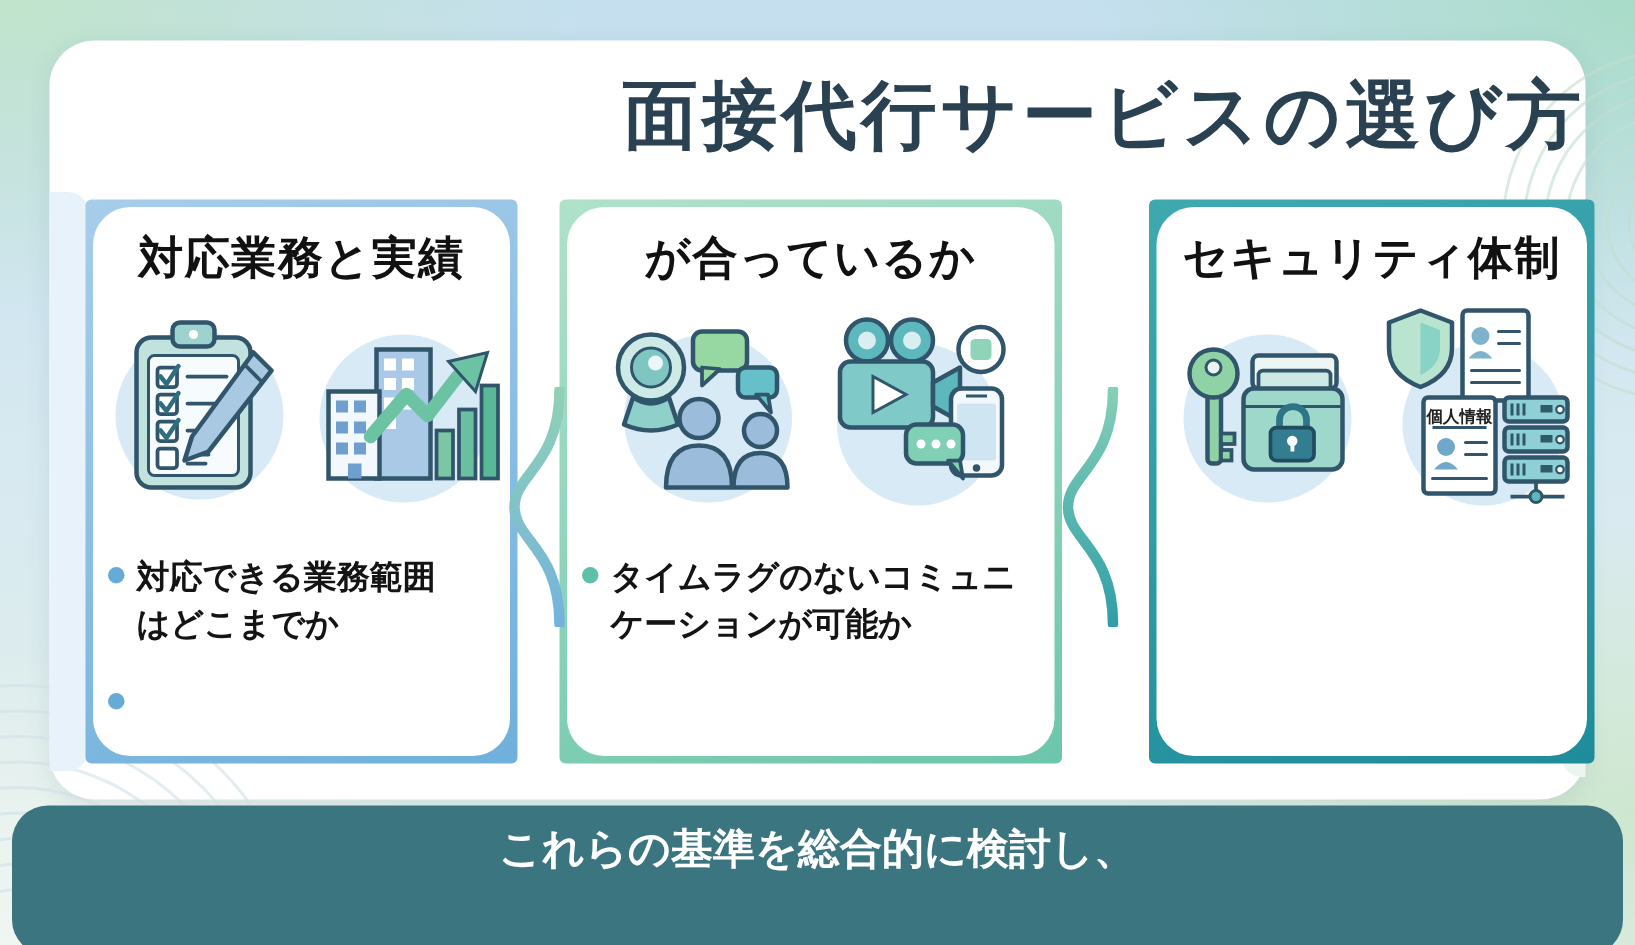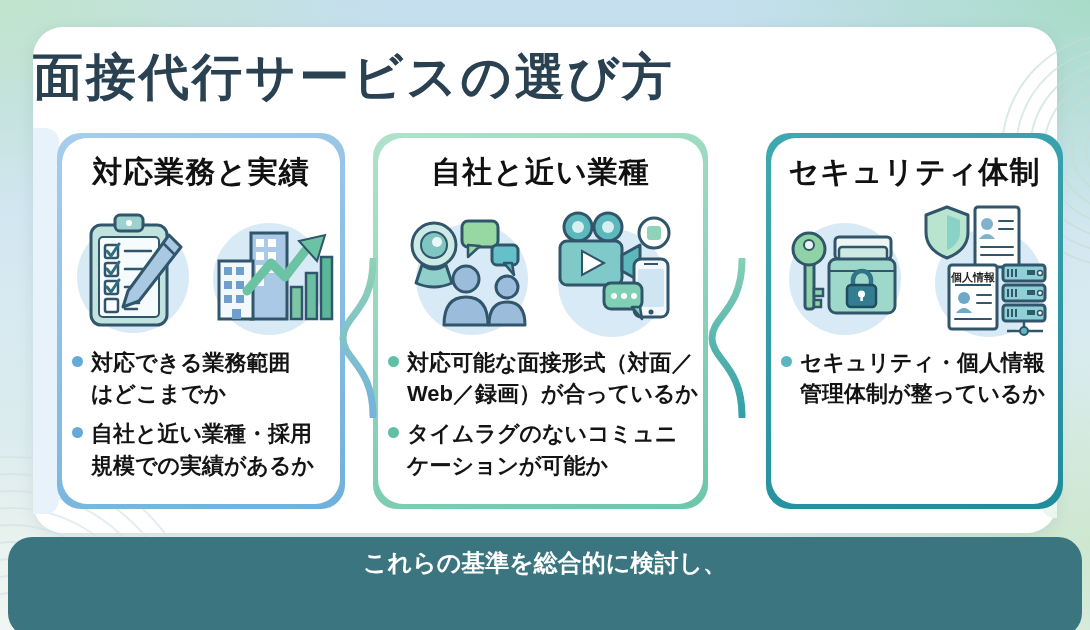--- a/index.html
+++ b/index.html
@@ -17,48 +17,48 @@
     position:absolute;left:33px;top:27px;width:1024px;height:506px;
     background:#ffffff;border-radius:30px;z-index:1;
     box-shadow:0 4px 16px rgba(40,80,100,.10);
   }
   .deco-arcs{position:absolute;left:0;top:0;width:1090px;height:630px;z-index:2;pointer-events:none;}
   .side-strip{position:absolute;z-index:2;border-radius:14px;}
   .strip-left{left:33px;top:128px;width:26px;height:386px;background:#e7f2fa;border-radius:0 14px 14px 0;}
   .strip-right{left:1041px;top:142px;width:16px;height:376px;background:#ecf5f0;border-radius:14px 0 0 14px;}
   .title{
     position:absolute;left:33px;top:44px;width:1024px;z-index:3;
-    text-align:left;font-size:50px;font-weight:900;color:#2a4152;letter-spacing:3px;
-  }
-  .card{position:absolute;top:133px;height:376px;border-radius:24px;padding:5px;box-sizing:border-box;z-index:3;}
+    text-align:right;font-size:50px;font-weight:900;color:#2a4152;letter-spacing:3px;
+  }
+  .card{position:absolute;top:133px;height:376px;border-radius:4px;padding:5px;box-sizing:border-box;z-index:3;}
   .card-1{left:57px;width:288px;background:linear-gradient(160deg,#a7cdea,#6fb0dc);}
   .card-2{left:373px;width:335px;background:linear-gradient(160deg,#b0e2ca,#6cc6ab);}
   .card-3{left:766px;width:297px;background:linear-gradient(160deg,#3fa9b0,#1f8c9b);}
   .card-inner{
     background:#ffffff;border-radius:25px;width:100%;height:100%;box-sizing:border-box;
     display:flex;flex-direction:column;align-items:center;padding-top:14px;
   }
   .card-heading{margin:0;font-size:30px;font-weight:800;color:#111;letter-spacing:1px;}
   .icons-row{display:flex;justify-content:center;gap:4px;margin-top:6px;height:140px;}
   .bullets{list-style:none;margin:8px 4px 0 10px;padding:0;align-self:stretch;}
-  .bullets li{display:flex;gap:8px;margin-bottom:9px;}
+  .bullets li{display:flex;gap:8px;margin-bottom:9px;margin-top:22px;}
   .bullet-dot{width:11px;height:11px;border-radius:50%;margin-top:9px;flex:none;}
   .card-1 .bullet-dot{background:#66abd8;}
   .card-2 .bullet-dot{background:#5fc0a8;}
   .card-3 .bullet-dot{background:#5ab4c2;}
   .bullet-text{white-space:pre-line;font-size:22px;font-weight:700;color:#141414;line-height:1.42;}
   .connector{position:absolute;top:258px;width:50px;height:160px;z-index:4;pointer-events:none;}
   .connector-1{left:333px;}
   .connector-2{left:702px;}
   .footer-banner{
     position:absolute;left:8px;top:537px;width:1074px;height:100px;z-index:5;
     background:#3a7580;border-radius:24px;text-align:center;color:#fff;
     padding-top:9px;box-sizing:border-box;
   }
-  .footer-line{font-size:24px;font-weight:800;line-height:1.42;}
+  .footer-line{font-size:28px;font-weight:800;line-height:1.42;}
   svg text{font-family:"Liberation Sans","DejaVu Sans",sans-serif;}
 </style>
 </head>
 <body>
 
 <div class="stage">
 
   <div class="panel"></div>
 
   <svg class="deco-arcs" viewBox="0 0 1090 630">
@@ -152,30 +152,28 @@
         </svg>
       </div>
       <ul class="bullets">
         <li>
           <span class="bullet-dot"></span>
           <span class="bullet-text">対応できる業務範囲
 はどこまでか</span>
         </li>
         <li>
           <span class="bullet-dot"></span>
-          <span class="bullet-text">自社と近い業種・採用
-規模での実績があるか</span>
         </li>
       </ul>
     </div>
   </div>
 
   <div class="card card-2">
     <div class="card-inner">
-      <h2 class="card-heading">自社と近い業種</h2>
+      <h2 class="card-heading">が合っているか</h2>
       <div class="icons-row">
         <svg width="140" height="140" viewBox="0 0 130 140">
           <circle cx="68" cy="80" r="56" fill="#d9eaf7"></circle>
           <path d="M18,66 Q30,74 42,66 L48,84 Q30,92 12,84 Z" fill="#8fd0cb" stroke="#31566b" stroke-width="3" stroke-linejoin="round"></path>
           <circle cx="30" cy="46" r="22" fill="#cdeae6" stroke="#31566b" stroke-width="3"></circle>
           <circle cx="30" cy="46" r="13" fill="#7fc6c2" stroke="#31566b" stroke-width="2"></circle>
           <circle cx="33" cy="43" r="5" fill="#eaf6f8"></circle>
           <rect x="58" y="22" width="36" height="26" rx="6" fill="#97d8a2" stroke="#31566b" stroke-width="3"></rect>
           <polygon points="64,46 64,58 76,47" fill="#97d8a2" stroke="#31566b" stroke-width="2.5" stroke-linejoin="round"></polygon>
           <rect x="88" y="46" width="26" height="20" rx="5" fill="#66c0ca" stroke="#31566b" stroke-width="3"></rect>
@@ -201,25 +199,20 @@
           <line x1="96" y1="65" x2="110" y2="65" stroke="#31566b" stroke-width="2"></line>
           <circle cx="103" cy="113" r="2.5" fill="#31566b"></circle>
           <rect x="56" y="84" width="38" height="26" rx="7" fill="#7fd0b4" stroke="#31566b" stroke-width="3"></rect>
           <polygon points="84,108 94,120 92,108" fill="#7fd0b4" stroke="#31566b" stroke-width="2.5" stroke-linejoin="round"></polygon>
           <circle cx="66" cy="97" r="3" fill="#ffffff"></circle>
             <circle cx="76" cy="97" r="3" fill="#ffffff"></circle>
             <circle cx="86" cy="97" r="3" fill="#ffffff"></circle>
         </svg>
       </div>
       <ul class="bullets">
-        <li>
-          <span class="bullet-dot"></span>
-          <span class="bullet-text">対応可能な面接形式（対面／
-Web／録画）が合っているか</span>
-        </li>
         <li>
           <span class="bullet-dot"></span>
           <span class="bullet-text">タイムラグのないコミュニ
 ケーションが可能か</span>
         </li>
       </ul>
     </div>
   </div>
 
   <div class="card card-3">
@@ -287,27 +280,20 @@
             </g>
             <circle cx="121" cy="74" r="2.5" fill="#ffffff" stroke="#31566b" stroke-width="1.5"></circle>
             <circle cx="121" cy="94" r="2.5" fill="#ffffff" stroke="#31566b" stroke-width="1.5"></circle>
             <circle cx="121" cy="114" r="2.5" fill="#ffffff" stroke="#31566b" stroke-width="1.5"></circle>
             <line x1="105" y1="122" x2="105" y2="132" stroke="#31566b" stroke-width="2.5"></line>
             <line x1="88" y1="132" x2="124" y2="132" stroke="#31566b" stroke-width="2.5"></line>
             <circle cx="105" cy="132" r="4" fill="#5cb8bc" stroke="#31566b" stroke-width="2"></circle>
           </g>
         </svg>
       </div>
-      <ul class="bullets">
-        <li>
-          <span class="bullet-dot"></span>
-          <span class="bullet-text">セキュリティ・個人情報
-管理体制が整っているか</span>
-        </li>
-      </ul>
     </div>
   </div>
 
   <svg class="connector connector-1" viewBox="0 0 50 160">
     <defs>
       <linearGradient id="cg1" x1="0" y1="0" x2="0" y2="160" gradientUnits="userSpaceOnUse">
         <stop offset="0" stop-color="#8fd2b4"></stop>
           <stop offset="1" stop-color="#74b2de"></stop>
       </linearGradient>
     </defs>

